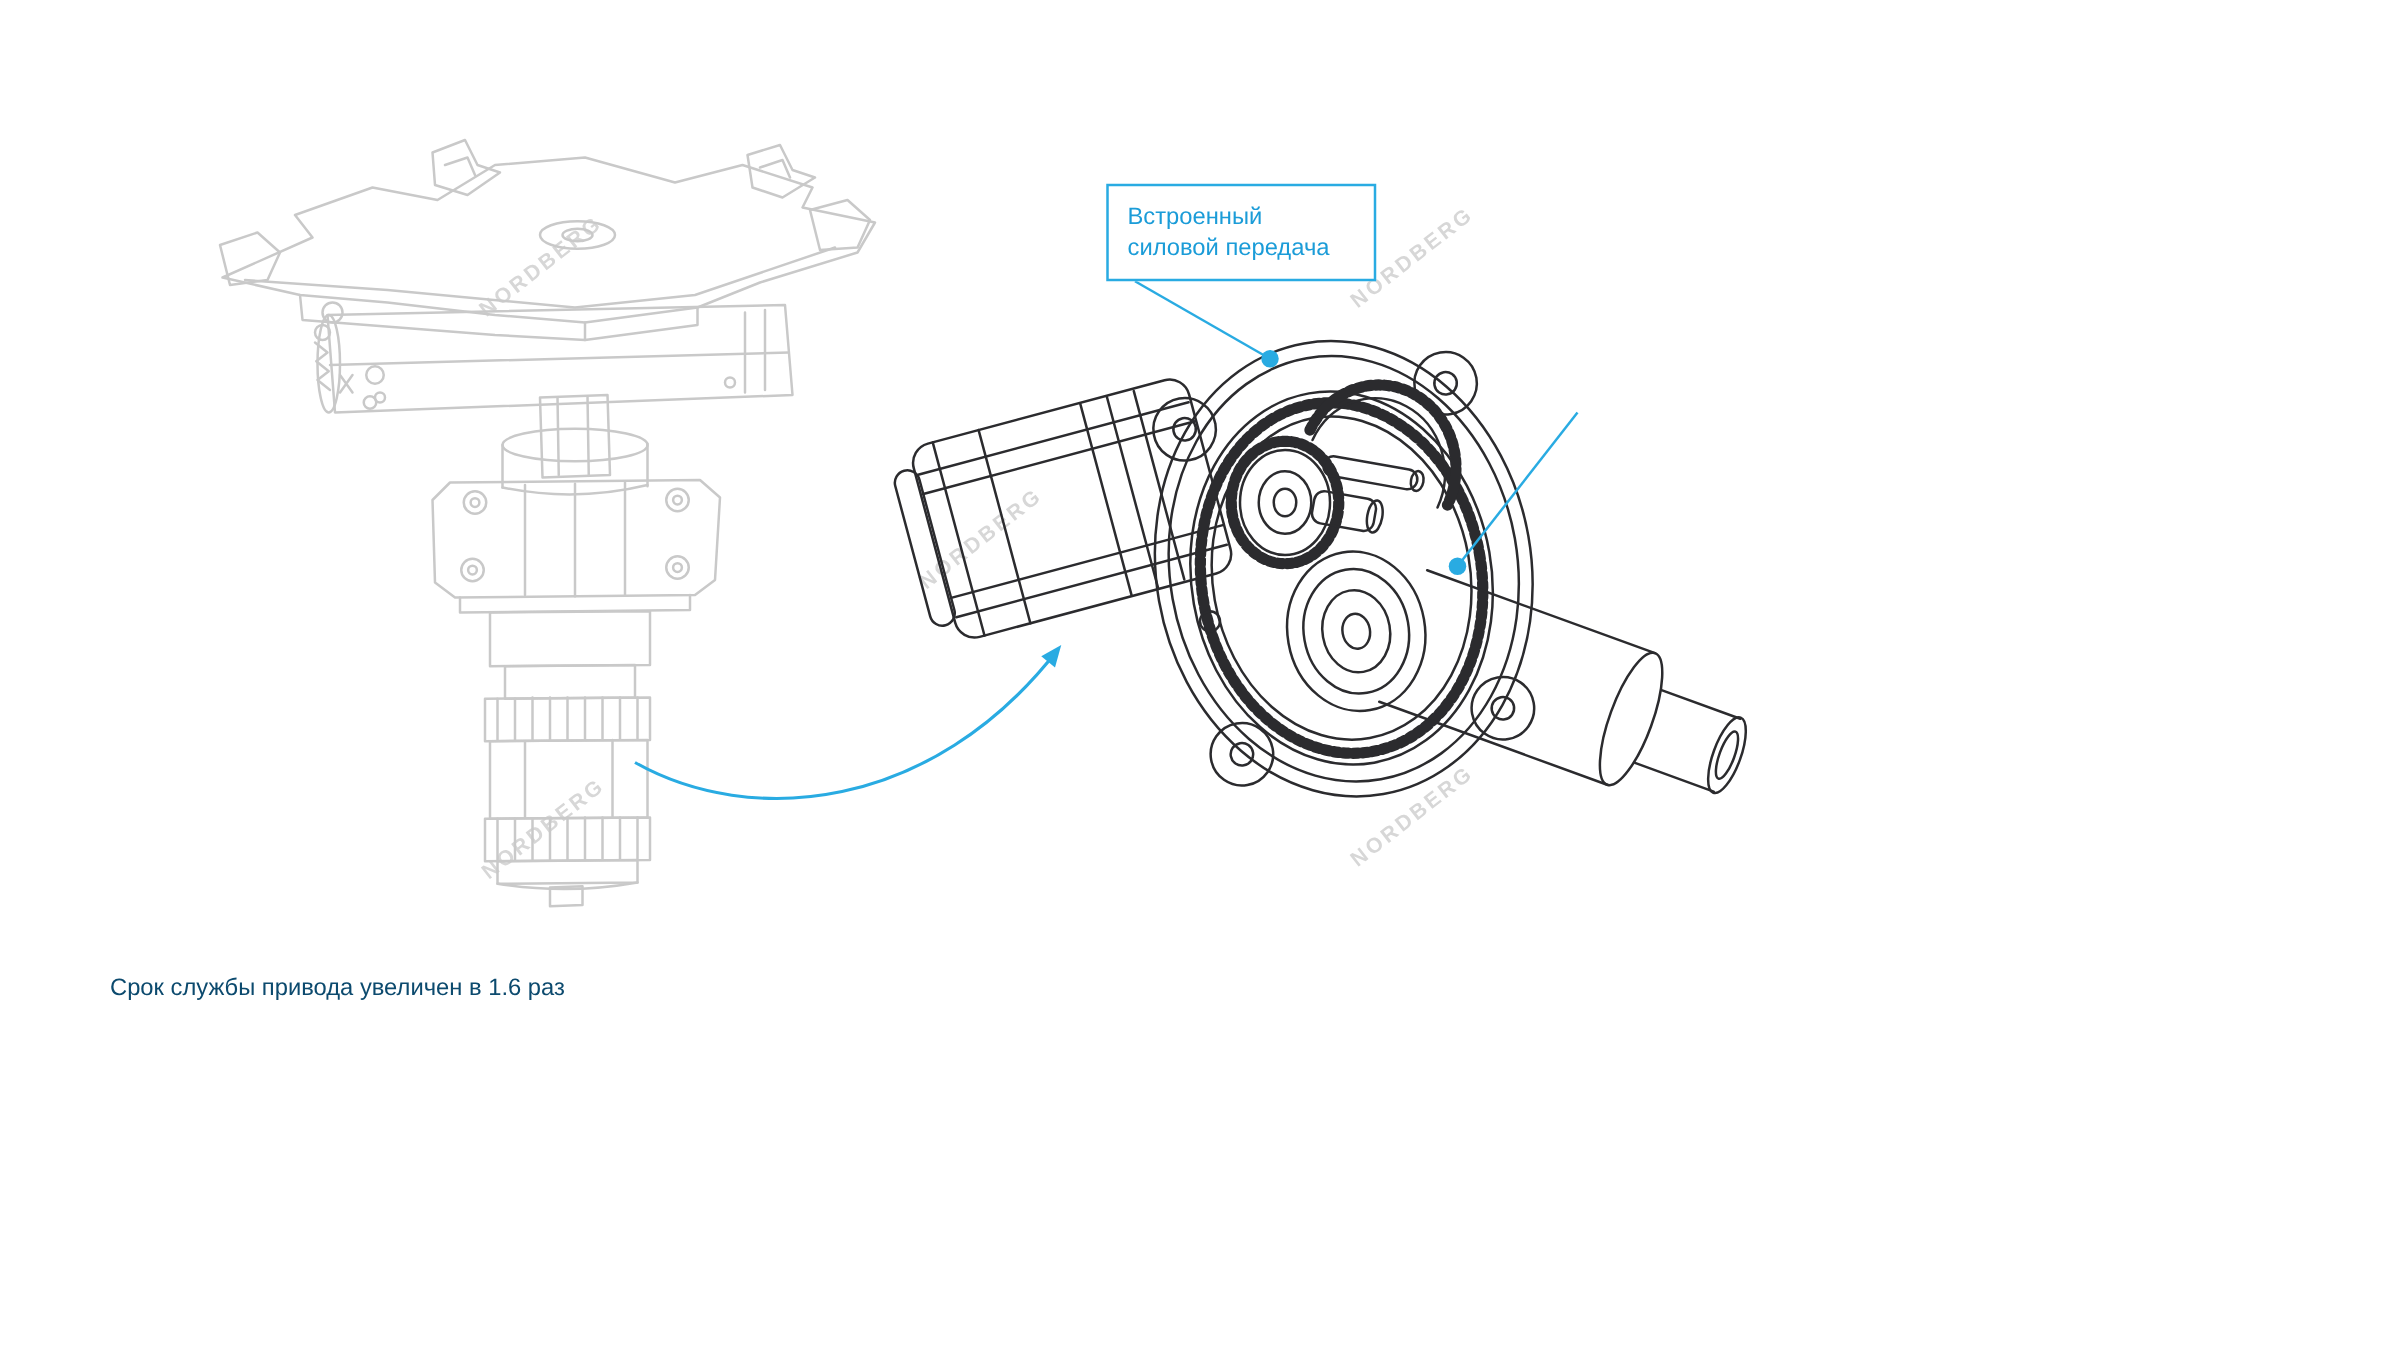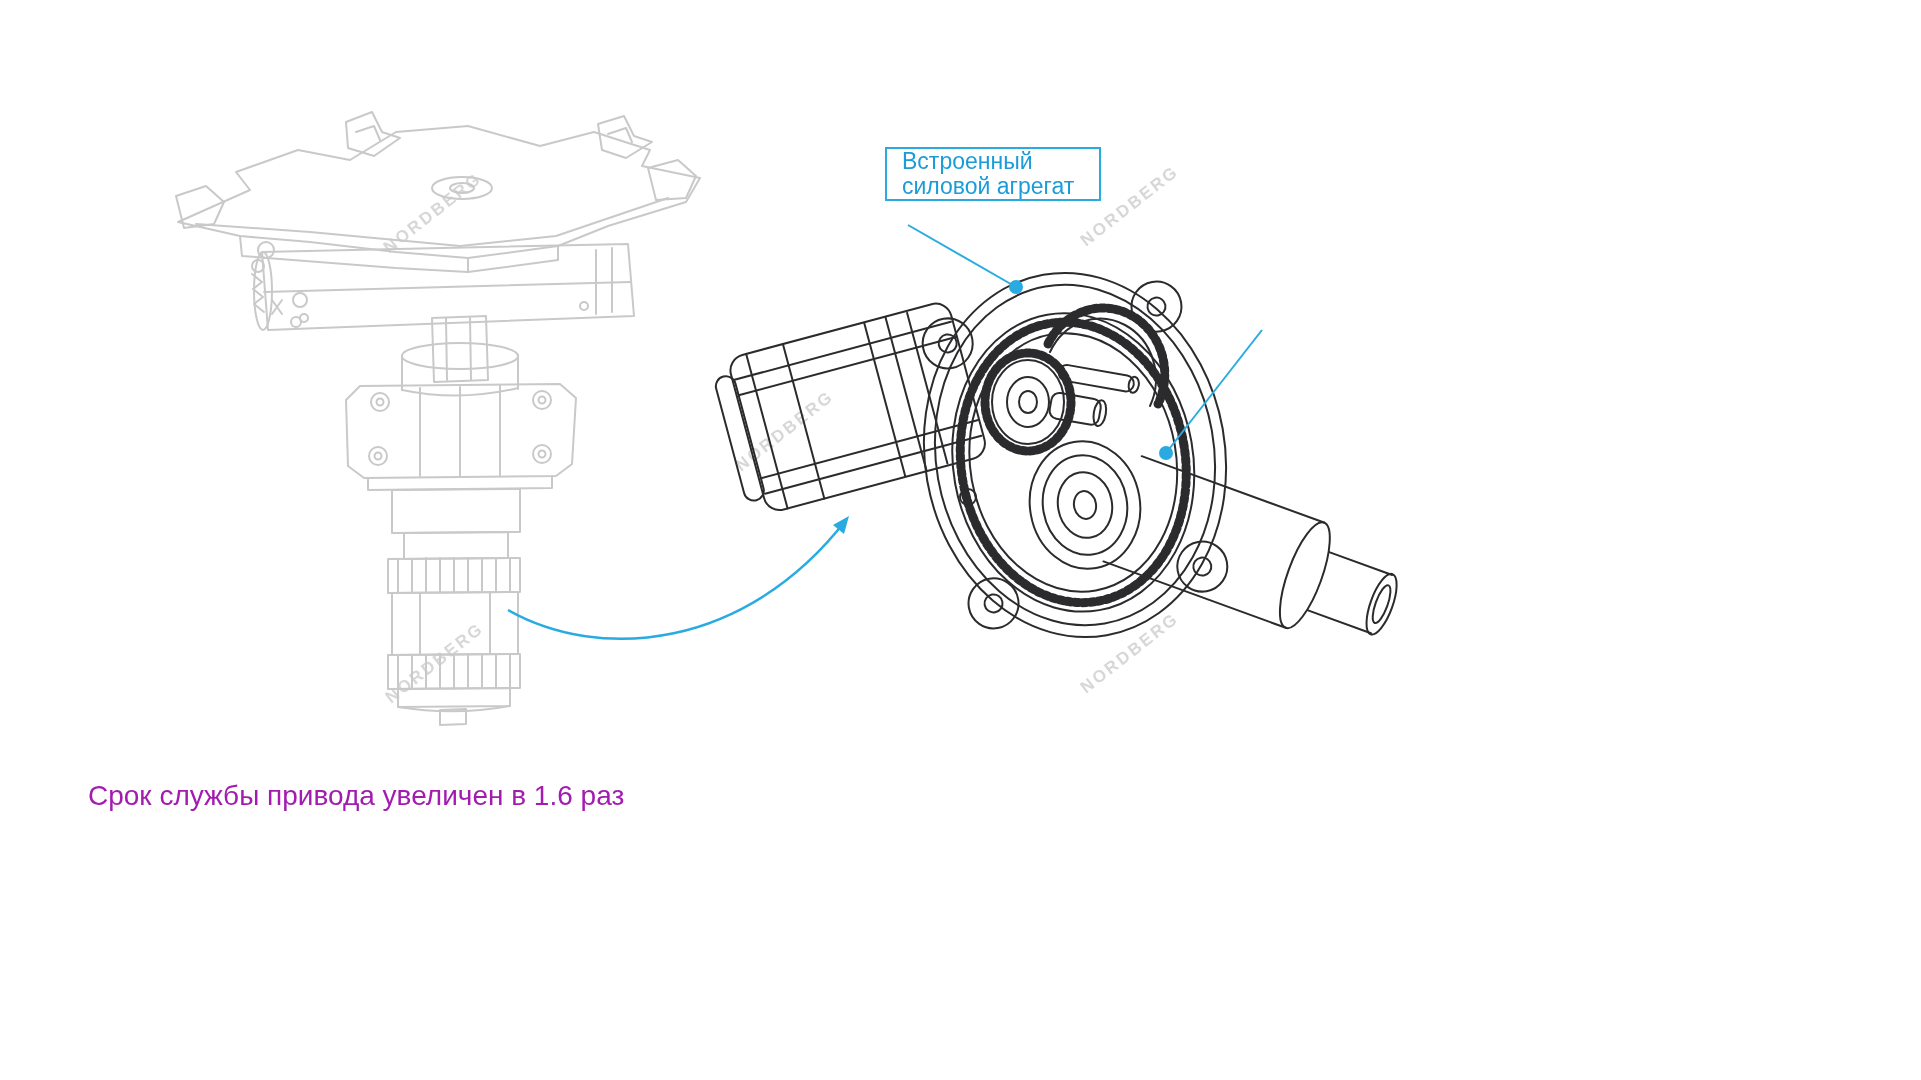--- a/index.html
+++ b/index.html
@@ -27,31 +27,31 @@
     transform: rotate(-38deg);
     transform-origin: 0 50%;
     user-select: none;
   }
   .callout {
     position: absolute;
     z-index: 2;
     border: 2px solid #29abe2;
     background: #ffffff;
     color: #1b9cd8;
-    font-size: 23px;
+    font-size: 19px;
     line-height: 25px;
-    padding: 0 15px;
+    padding: 12px 15px;
   }
   .caption {
     position: absolute;
     z-index: 2;
     left: 88px;
     top: 780px;
-    font-size: 28px;
-    color: #a21caf;
+    font-size: 19px;
+    color: #0c4a6e;
     text-align: center;
   }
 </style>
 </head>
 <body>
 
 <div class="canvas">
 
   <div class="wm" style="left:386px; top:240px;">NORDBERG</div>
   <div class="wm" style="left:738px; top:458px;">NORDBERG</div>
@@ -199,19 +199,19 @@
       <polygon points="849,516 844,534 833,525" fill="#29abe2"></polygon>
       <line x1="908" y1="225" x2="1016" y2="287" stroke="#29abe2" stroke-width="2"></line>
       <circle cx="1016" cy="287" r="7" fill="#29abe2" stroke="none"></circle>
       <line x1="1262" y1="330" x2="1166" y2="453" stroke="#29abe2" stroke-width="2"></line>
       <circle cx="1166" cy="453" r="7" fill="#29abe2" stroke="none"></circle>
     </g>
   </svg>
 
   <div class="callout" style="left:885px; top:147px; width:182px;">
     <div>Встроенный</div>
-    <div>силовой агрегат</div>
+    <div>силовой передача</div>
   </div>
 
 
   <div class="caption">Срок службы привода увеличен в 1.6 раз</div>
 
 </div>
 
 </body></html>

